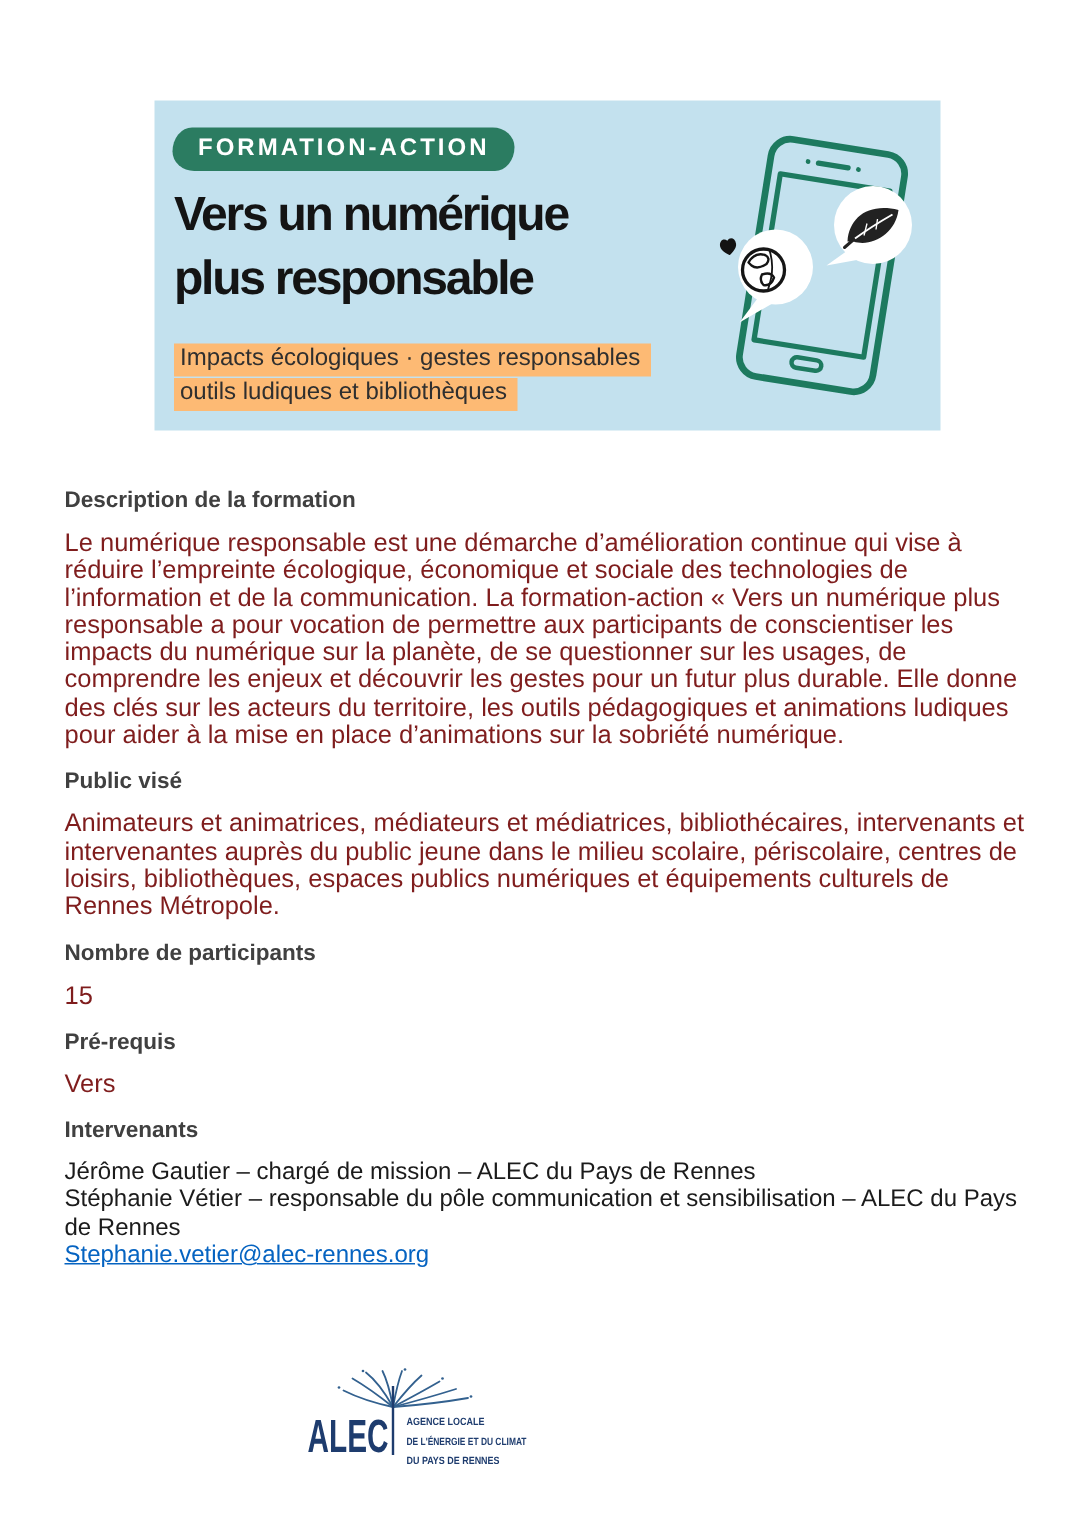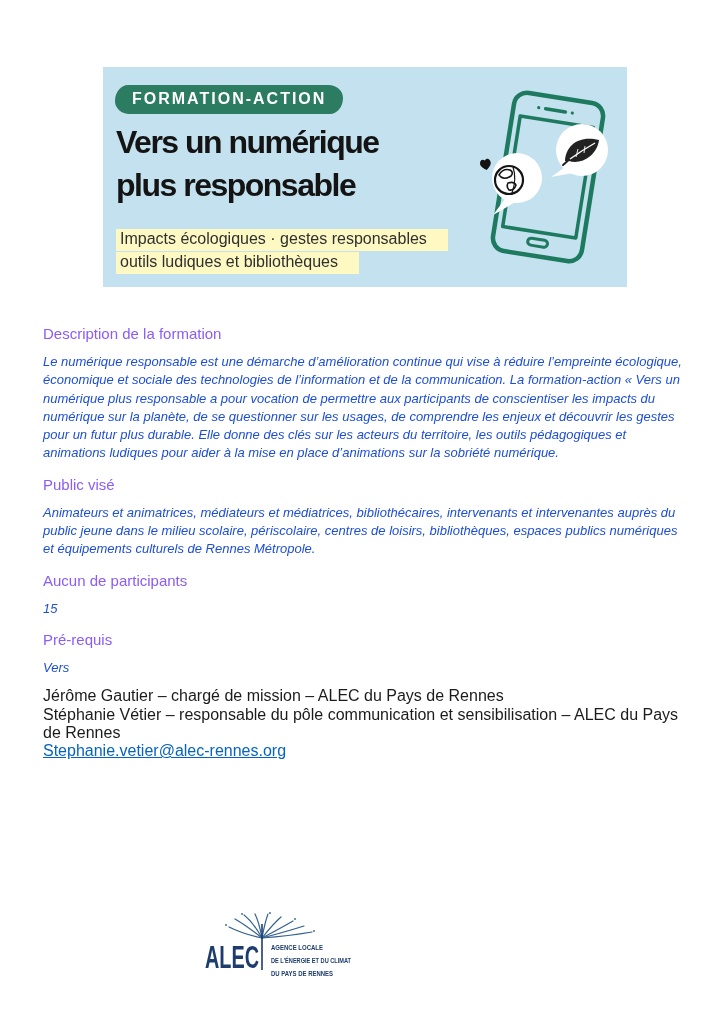--- a/index.html
+++ b/index.html
@@ -7,28 +7,28 @@
         font-family:"Liberation Sans",sans-serif;color:#1b1b1b;}
 
   
   .banner{position:absolute;left:103px;top:67px;width:524px;height:220px;background:#c3e1ee;}
   .badge{position:absolute;left:12px;top:18px;display:inline-block;background:#2b7c61;
          color:#ffffff;font-weight:700;font-size:16px;letter-spacing:2px;
          padding:5px 17px 6px;border-radius:18px 20px 18px 20px / 22px 18px 22px 18px;}
   .banner-title{position:absolute;left:13px;top:54px;margin:0;font-size:32px;line-height:43px;
          font-weight:700;letter-spacing:-1.5px;color:#141414;white-space:nowrap;}
   .banner-subtitle{position:absolute;left:13px;top:162px;font-size:16px;line-height:1;color:#2f2f2f;}
-  .banner-subtitle .hl{display:inline-block;background:#fef9c3;padding:2px 21px 4px 4px;margin-bottom:1px;}
+  .banner-subtitle .hl{display:inline-block;background:#fdba74;padding:2px 7px 4px 4px;margin-bottom:1px;}
   .illustration{position:absolute;left:364px;top:20px;width:155px;height:185px;overflow:visible;}
 
   
   .content{position:absolute;left:43px;top:324px;width:644px;}
-  .content h2{margin:12px 0 10px;font-size:15px;line-height:19px;font-weight:400;color:#8b5cf6;}
+  .content h2{margin:12px 0 10px;font-size:15px;line-height:19px;font-weight:700;color:#404040;}
   .content h2:first-child{margin-top:0;}
-  .content p{margin:0 0 10px;font-size:13px;line-height:18.3px;color:#1d4ed8;font-style:italic;}
+  .content p{margin:0 0 10px;font-size:17px;line-height:18.3px;color:#7f1d1d;}
   .people{font-size:16px;line-height:18.3px;}
   .people .person-name{color:#1b1b1b;}
   .people a.email{color:#0563c1;text-decoration:underline;cursor:pointer;}
 
   
   .footer-alec{position:absolute;left:205px;top:912px;width:150px;height:86px;}
   .footer-rm{position:absolute;left:385px;top:926px;width:140px;height:52px;}
 </style>
 </head>
 <body>
@@ -84,26 +84,27 @@
     </svg>
   </div>
 
   <main class="content">
     <h2>Description de la formation</h2>
     <p>Le numérique responsable est une démarche d’amélioration continue qui vise à réduire l’empreinte écologique, économique et sociale des technologies de l’information et de la communication. La formation-action « Vers un numérique plus responsable a pour vocation de permettre aux participants de conscientiser les impacts du numérique sur la planète, de se questionner sur les usages, de comprendre les enjeux et découvrir les gestes pour un futur plus durable. Elle donne des clés sur les acteurs du territoire, les outils pédagogiques et animations ludiques pour aider à la mise en place d’animations sur la sobriété numérique.</p>
 
     <h2>Public visé</h2>
     <p>Animateurs et animatrices, médiateurs et médiatrices, bibliothécaires, intervenants et intervenantes auprès du public jeune dans le milieu scolaire, périscolaire, centres de loisirs, bibliothèques, espaces publics numériques et équipements culturels de Rennes Métropole.</p>
 
-    <h2>Aucun de participants</h2>
+    <h2>Nombre de participants</h2>
     <p>15</p>
 
     <h2>Pré-requis</h2>
     <p>Vers</p>
 
+    <h2>Intervenants</h2>
     <div class="people">
       <div class="person-name">Jérôme Gautier – chargé de mission – ALEC du Pays de Rennes</div>
       <div class="person-name">Stéphanie Vétier – responsable du pôle communication et sensibilisation – ALEC du Pays de Rennes</div>
       <div><a class="email">Stephanie.vetier@alec-rennes.org</a></div>
     </div>
   </main>
 
   <div class="footer-alec">
     <svg viewBox="0 0 150 86" width="150" height="86">
 

